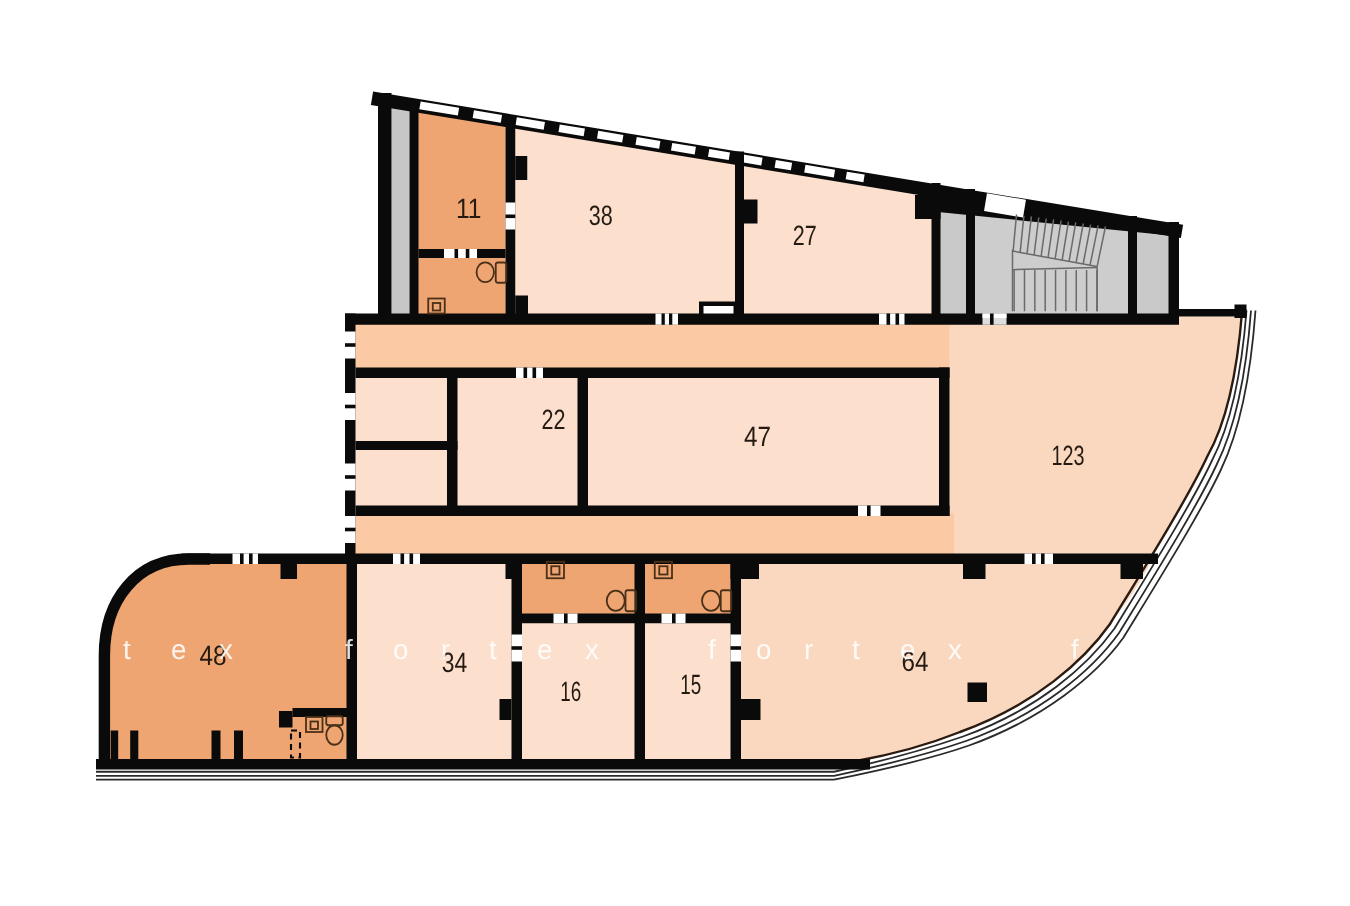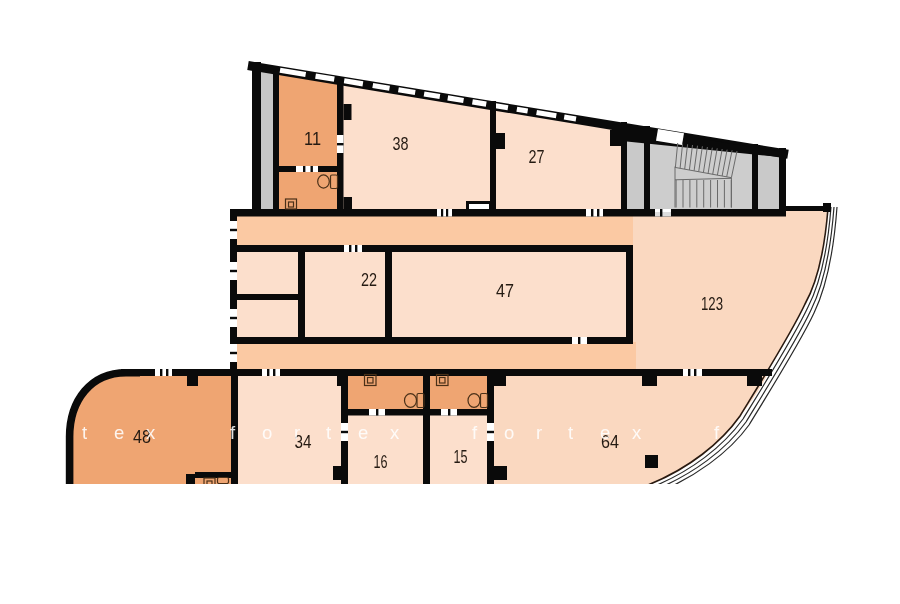--- a/index.html
+++ b/index.html
@@ -1,16 +1,16 @@
 <!DOCTYPE html>
 <html><head>
 <meta charset="utf-8">
 <style>
   html,body{margin:0;padding:0;background:#fff;}
-  .page{position:relative;width:900px;height:484px;background:#fff;overflow:hidden;
+  .page{position:relative;width:900px;height:604px;background:#fff;overflow:hidden;
         font-family:"Liberation Sans", sans-serif;border-radius:26px;}
   svg{position:absolute;left:0;top:0;}
   text.lbl{font-family:"Liberation Sans",sans-serif;font-size:18.6px;fill:#241a12;}
   text.wm{font-family:"Liberation Sans",sans-serif;font-size:18.5px;font-weight:400;fill:#ffffff;opacity:0.88;}
 </style>
 </head>
 <body>
 <div class="page">
 <svg width="900" height="604" viewBox="0 0 900 604">
 

